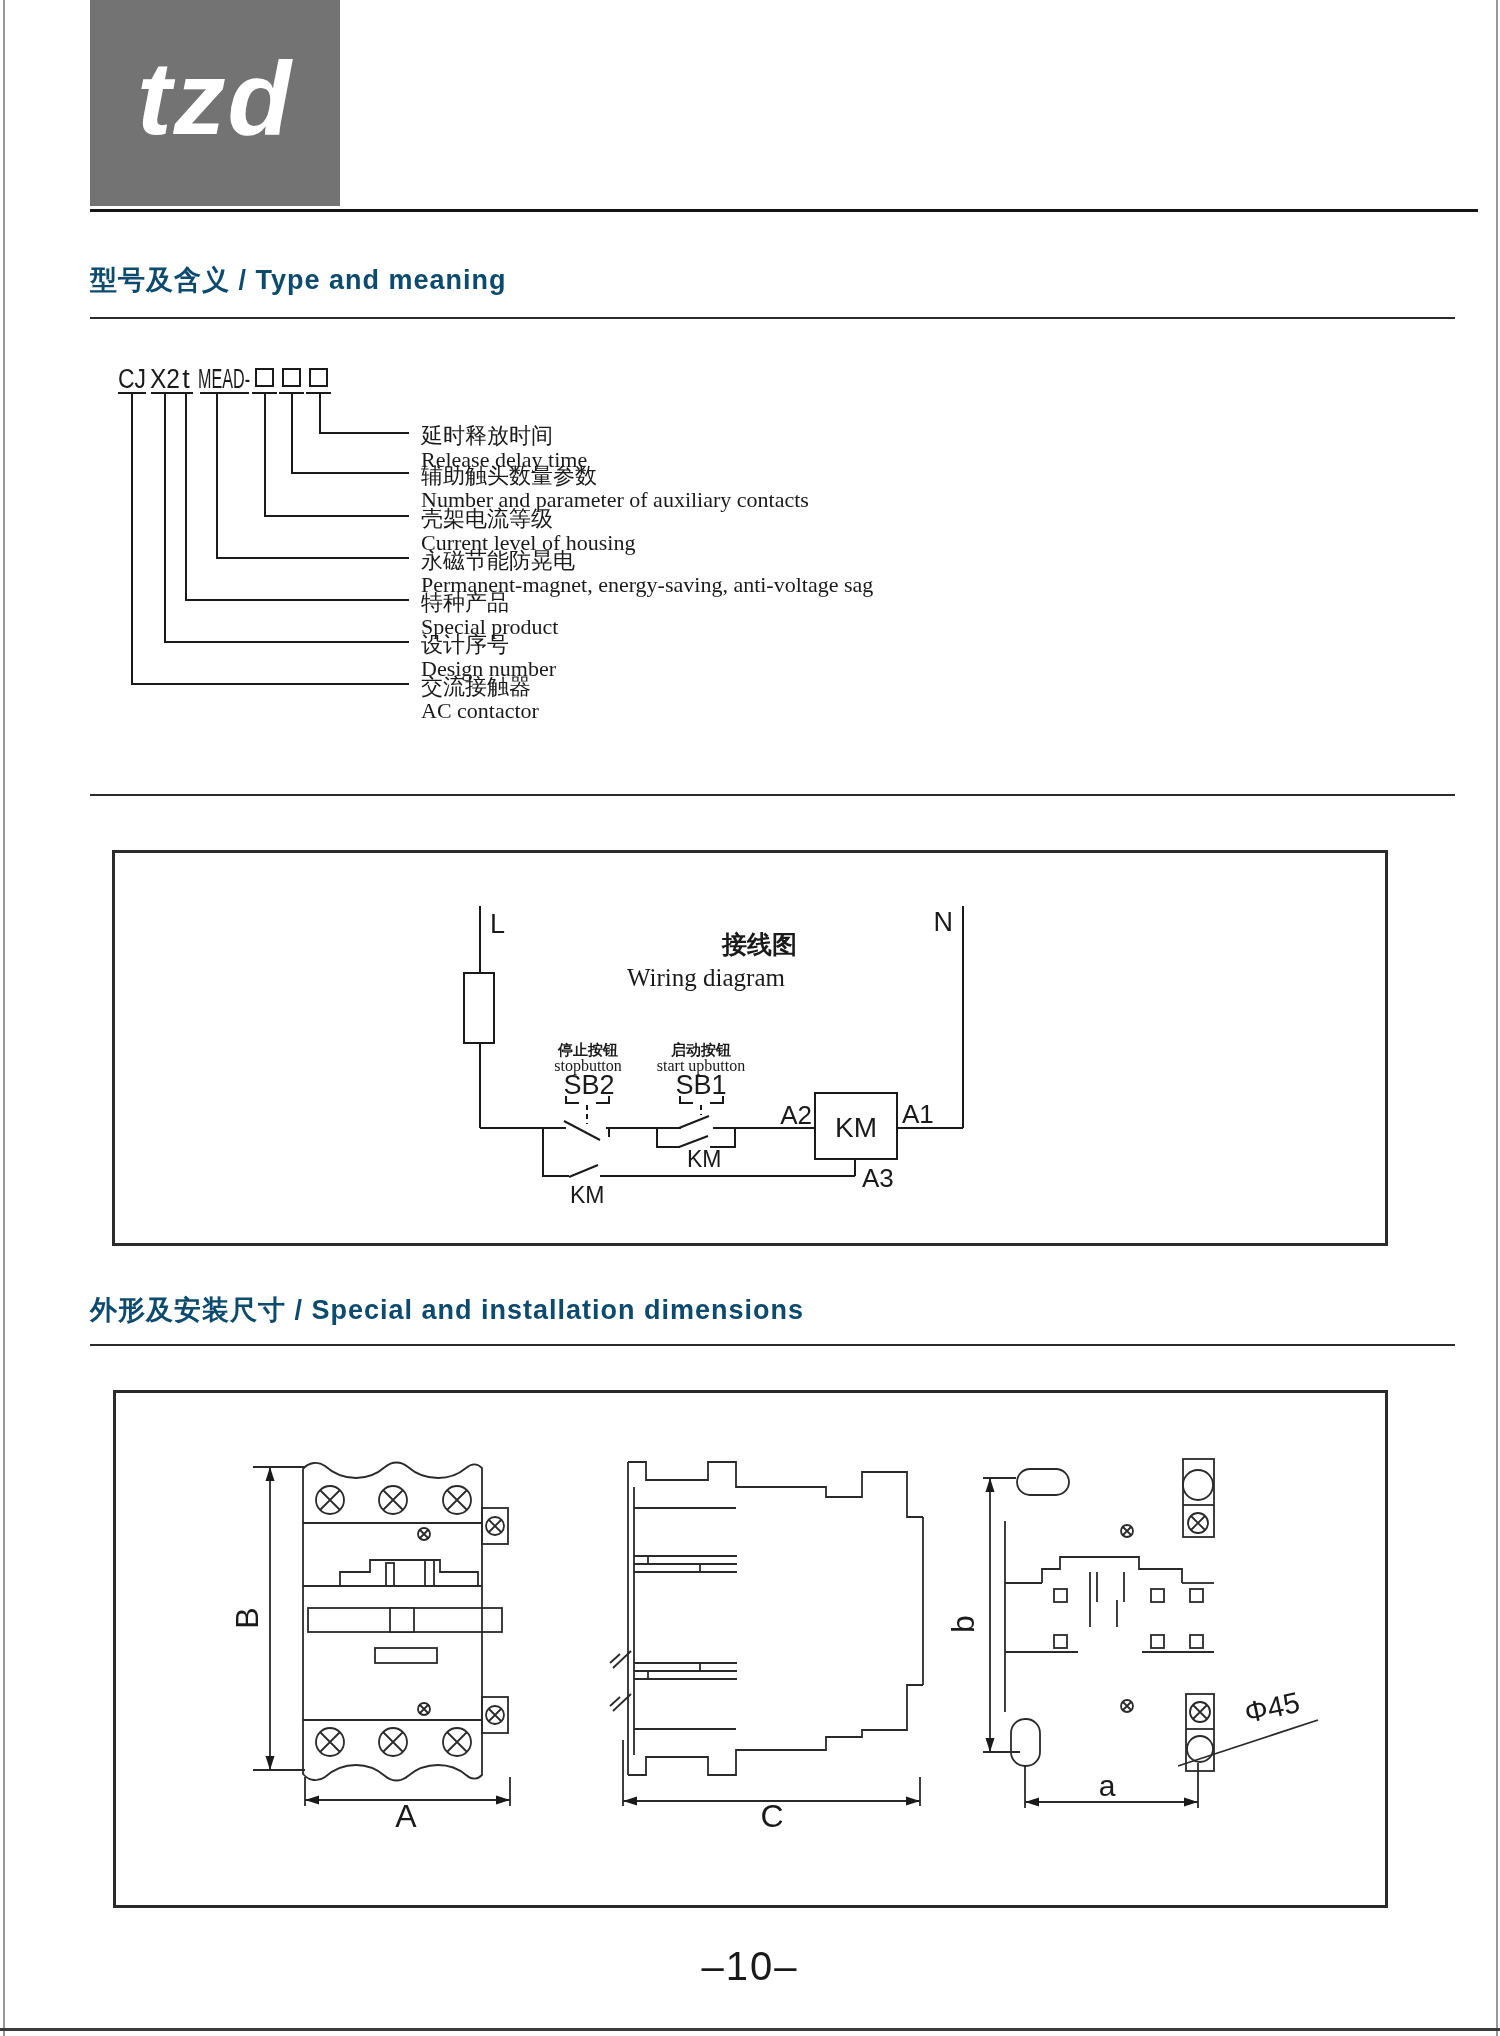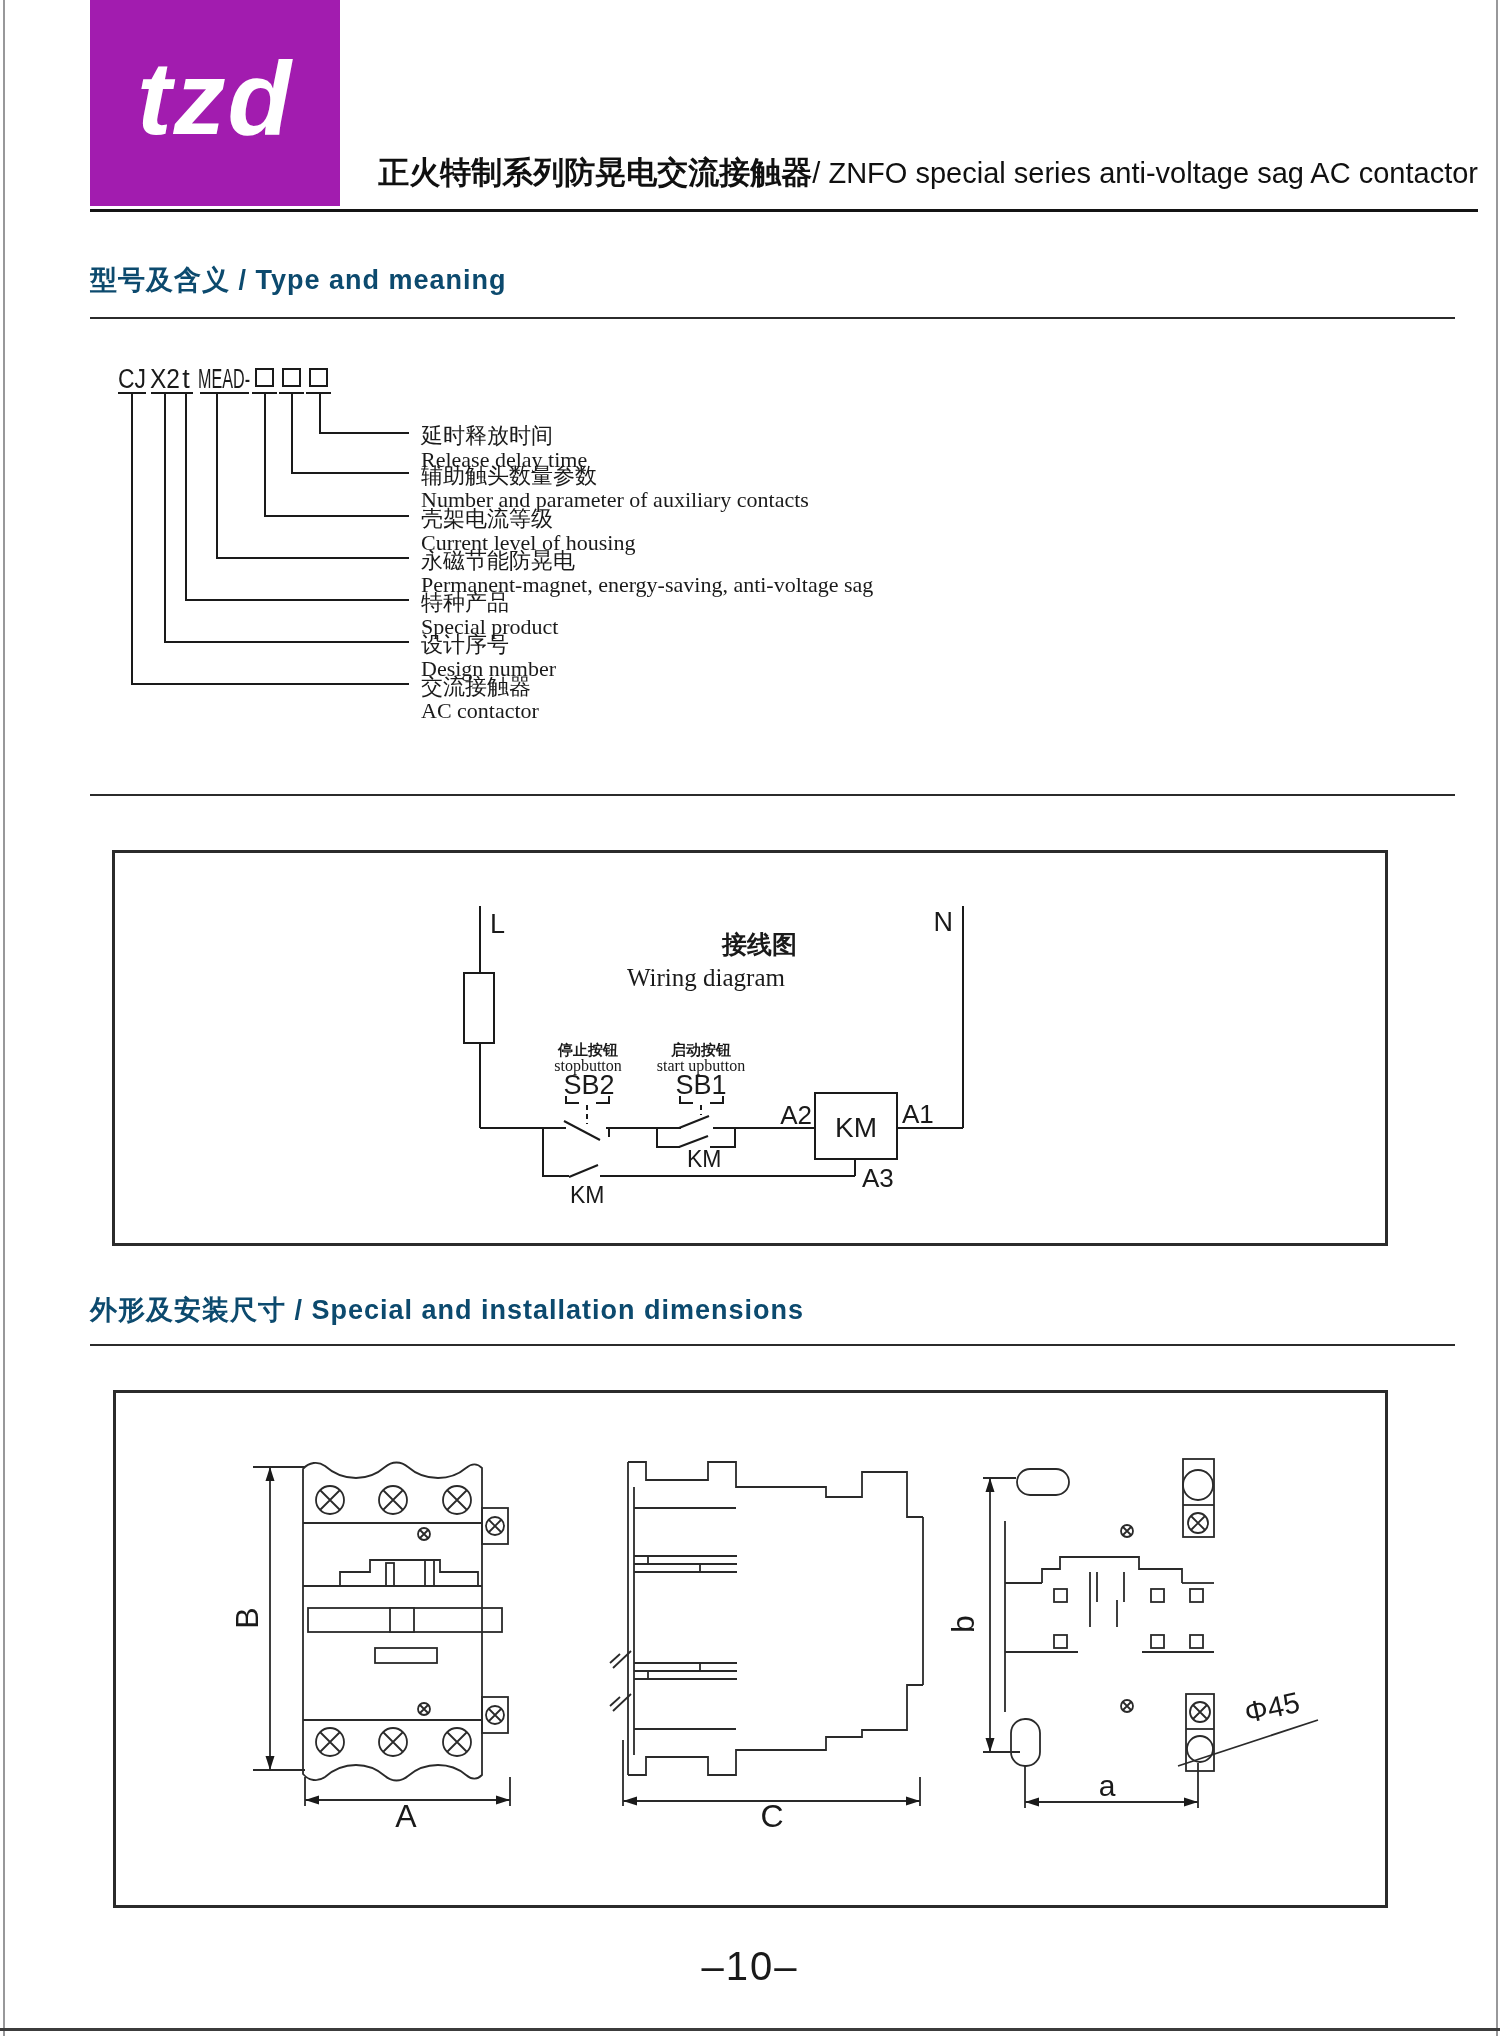--- a/index.html
+++ b/index.html
@@ -4,21 +4,21 @@
 <style>
   html,body{margin:0;padding:0;background:#ffffff;}
   #page{position:relative;width:1500px;height:2036px;background:#ffffff;overflow:hidden;
         font-family:"Liberation Sans",sans-serif;color:#1a1a1a;}
   .abs{position:absolute;}
   
   .edge-left{left:3px;top:0;bottom:0;width:2px;background:#98989a;}
   .edge-right{left:1496px;top:0;bottom:0;width:2px;background:#98989a;}
   .edge-bottom{left:0;top:2028px;height:3px;width:100%;background:#3c3c3c;}
   
-  .logo-box{left:90px;top:0;width:250px;height:206px;background:#a21caf;
+  .logo-box{left:90px;top:0;width:250px;height:206px;background:#737373;
             display:flex;align-items:center;justify-content:center;}
   .logo-text{color:#ffffff;font-size:104px;font-weight:bold;font-style:italic;
              letter-spacing:2px;padding-bottom:10px;}
   .product-title{left:400px;right:22px;top:62px;text-align:right;
                  font-size:72px;font-weight:bold;color:#7b7b79;letter-spacing:1px;}
   .subtitle{left:340px;right:22px;top:152px;text-align:right;white-space:nowrap;color:#101010;}
   .subtitle .zh{font-size:31px;font-weight:bold;}
   .subtitle .en{font-size:29px;font-weight:normal;}
   .header-rule{left:90px;right:22px;top:209px;height:3px;background:#141414;}
   
@@ -40,23 +40,20 @@
 <body>
 
 <div id="page">
 
   <div class="abs edge-left"></div>
   <div class="abs edge-right"></div>
   <div class="abs edge-bottom"></div>
 
   <div class="abs logo-box">
     <span class="logo-text">tzd</span>
-  </div>
-  <div class="abs subtitle">
-    <span class="zh">正火特制系列防晃电交流接触器</span><span class="en">/ ZNFO special series anti-voltage sag AC contactor</span>
   </div>
   <div class="abs header-rule"></div>
 
   <div class="abs sec-heading" style="top:262px;">型号及含义 / Type and meaning</div>
   <div class="abs sec-rule" style="top:317px;"></div>
 
   <svg style="top:340px;" width="1500" height="400" viewBox="0 340 1500 400">
     <g>
       <text x="132" y="388" font-size="27" text-anchor="middle" textLength="28" lengthAdjust="spacingAndGlyphs">CJ</text>
       <text x="165" y="388" font-size="27" text-anchor="middle" textLength="30" lengthAdjust="spacingAndGlyphs">X2</text>

